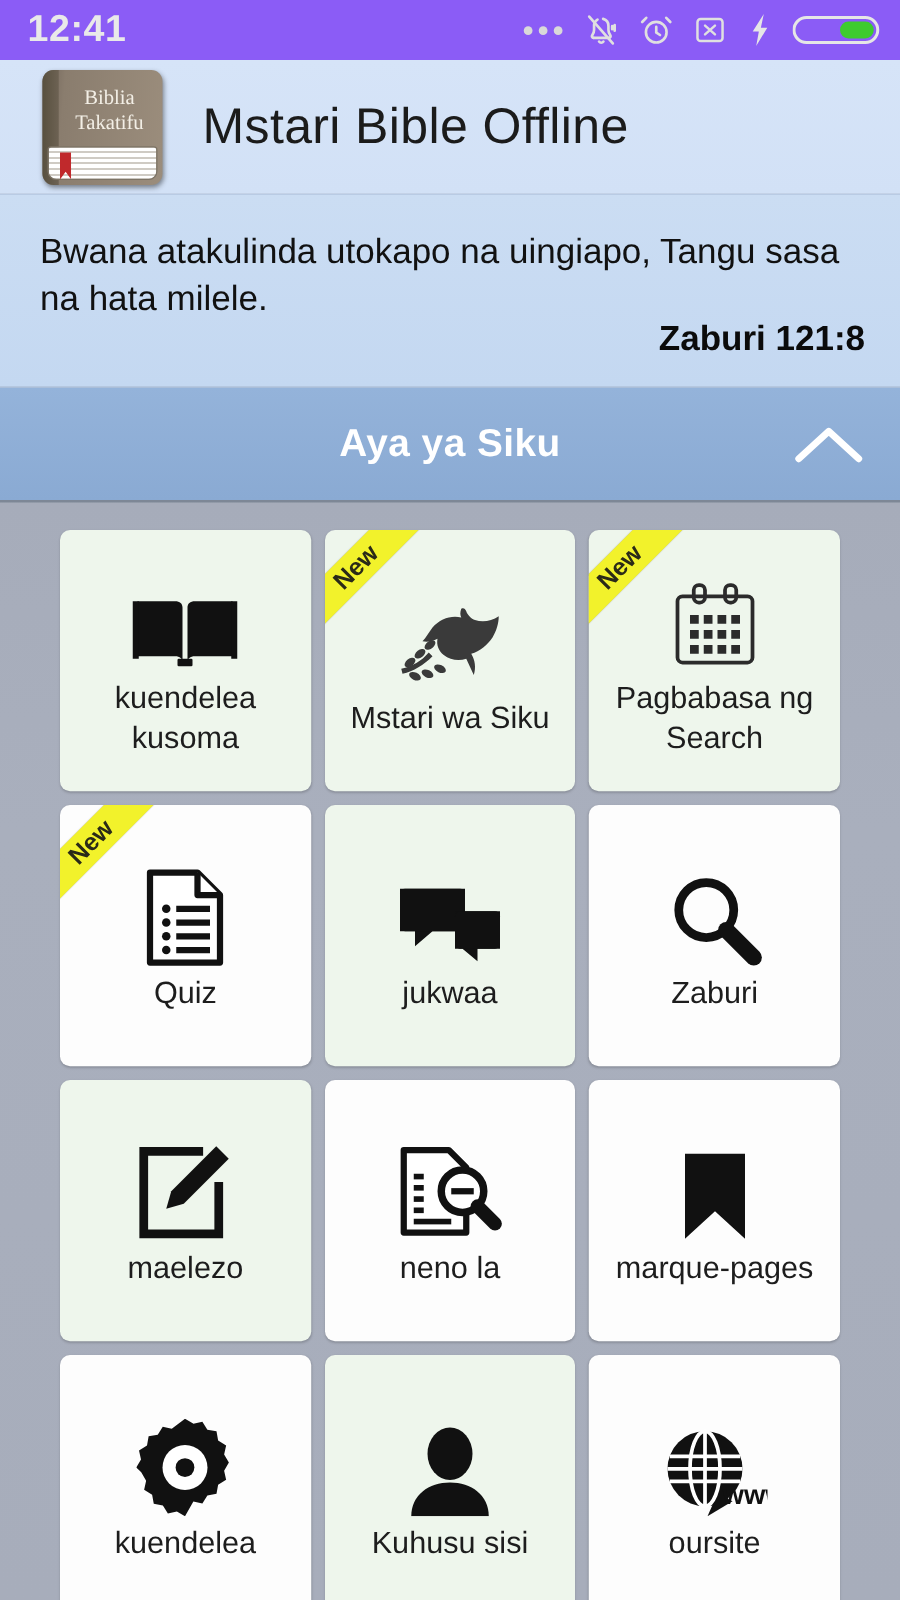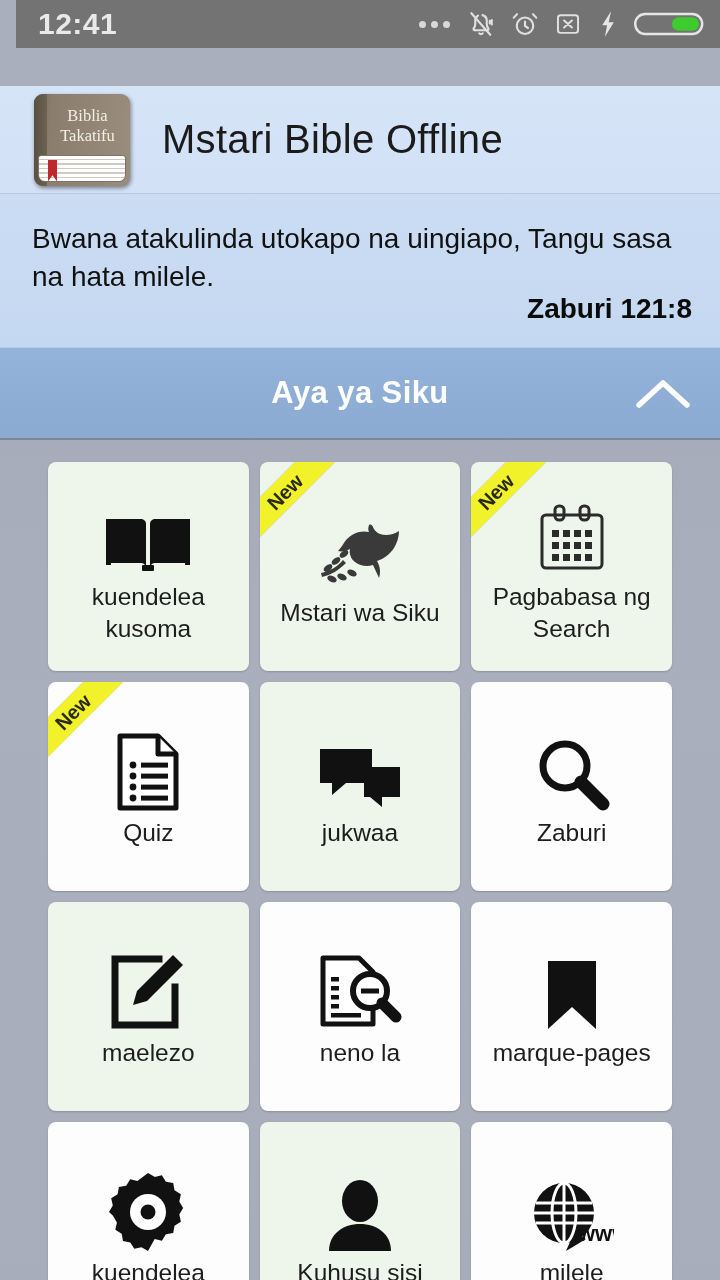--- a/index.html
+++ b/index.html
@@ -18,26 +18,25 @@
     height: 1280px;
     overflow: hidden;
     display: flex;
     flex-direction: column;
   }
 
   
   .statusbar {
     height: 48px;
     flex: 0 0 48px;
-    background: #737373;
+    background: #8b5cf6;
     display: flex;
     align-items: center;
     padding: 0 16px 0 22px;
     color: #e8e8e8;
-    margin-left: 16px;
   }
   .status-time {
     font-size: 30px;
     font-weight: bold;
     letter-spacing: 0.5px;
     color: #e9e9e9;
   }
   .status-right {
     margin-left: auto;
     display: flex;
@@ -52,21 +51,20 @@
   }
 
   
   .appbar {
     flex: 0 0 108px;
     background: linear-gradient(180deg,#d6e4f8 0%, #d2e1f6 100%);
     display: flex;
     align-items: center;
     padding-left: 34px;
     border-bottom: 1px solid #b9cbe4;
-    margin-top: 38px;
   }
   .applogo {
     width: 96px; height: 92px;
     position: relative;
     flex: 0 0 96px;
     filter: drop-shadow(1px 2px 2px rgba(0,0,0,.45));
   }
   .book-body {
     position: absolute; inset: 0;
     background: linear-gradient(95deg,#6e6257 0%, #8a7d6e 18%, #9b8d7c 100%);
@@ -452,18 +450,18 @@
     <path d="M34 2a30 30 0 1 1 0 60 30 30 0 0 1 0-60z" fill="#111"></path>
     <path d="M44 52 36 70l20-12z" fill="#111"></path>
     <g fill="none" stroke="#fff" stroke-width="3">
       <ellipse cx="34" cy="32" rx="12" ry="30"></ellipse>
       <path d="M6 22h56M6 42h56M4 32h60"></path>
       <path d="M34 2v60"></path>
     </g>
     <text x="48" y="60" font-family="Liberation Sans, sans-serif" font-size="22" font-weight="bold" fill="#111">www</text>
   </svg>
           </div>
-          <div class="tile-label">milele</div>
+          <div class="tile-label">oursite</div>
         </div>
       </div>
   </div>
 
 </div>
 
 </body></html>

